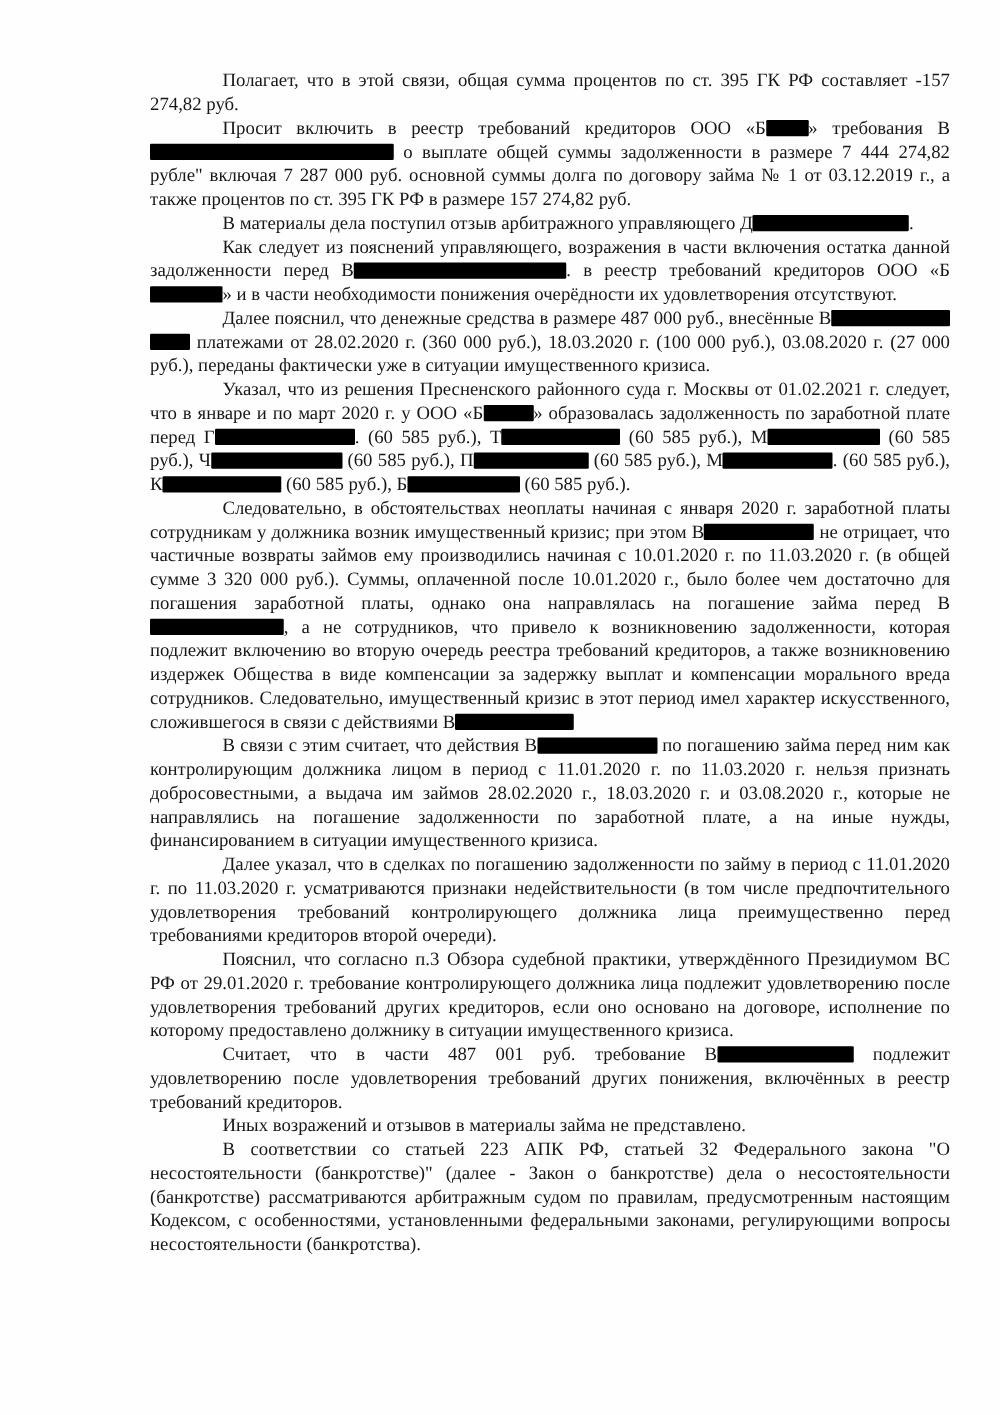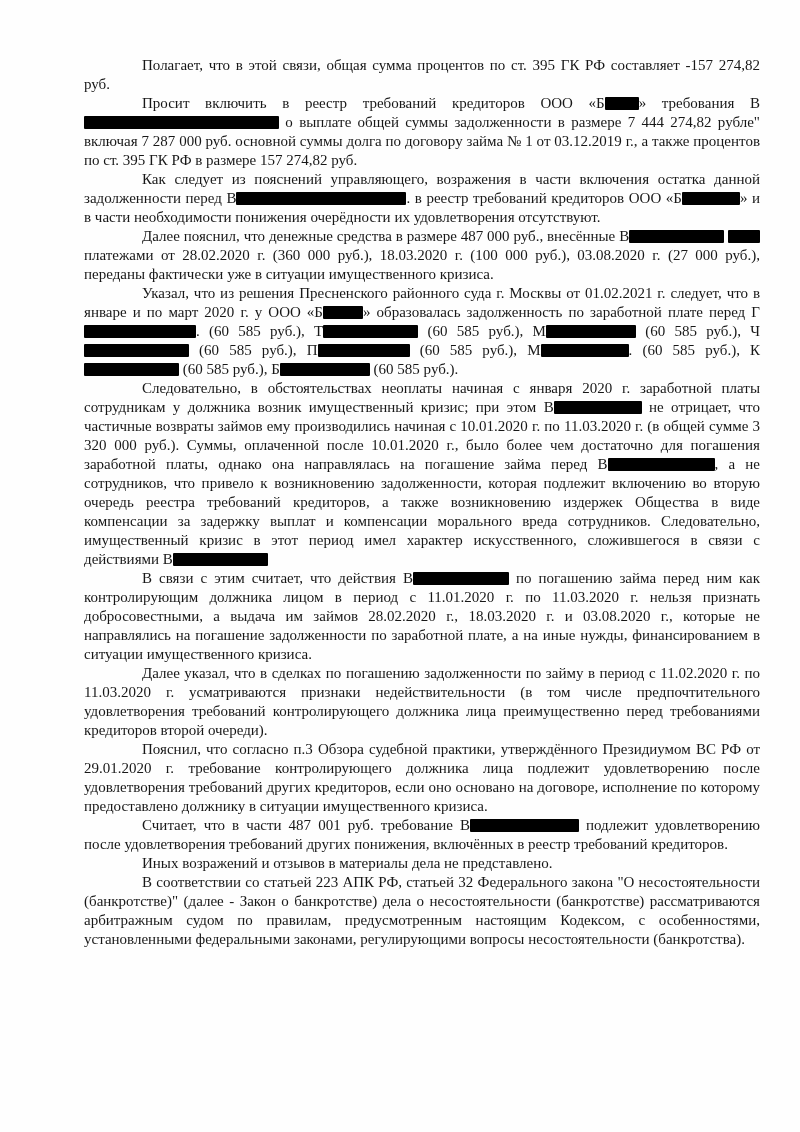--- a/index.html
+++ b/index.html
@@ -6,21 +6,21 @@
     margin: 0;
     padding: 0;
     background: #ffffff;
   }
   .page {
     position: relative;
     width: 800px;
     height: 1132px;
     box-sizing: border-box;
     background: #fefefe;
-    padding: 56px 40px 0 84px;
+    padding: 56px 40px 0 120px;
     font-family: "Liberation Serif", "DejaVu Serif", serif;
     font-size: 15px;
     line-height: 19px;
     color: #171717;
     overflow: hidden;
   }
   .para {
     margin: 0;
     text-align: justify;
     text-indent: 58px;
@@ -33,24 +33,25 @@
     border-radius: 1px;
   }
 </style>
 </head>
 <body>
 
 <div class="page">
   <div class="doc-body">
       <p class="para"><span>Полагает, что в этой связи, общая сумма процентов по ст. 395 ГК РФ составляет -157 274,82 руб.</span></p>
       <p class="para"><span>Просит включить в реестр требований кредиторов ООО «Б</span><span class="redact" style="width: 34px; background: rgb(0, 0, 0);"></span><span>» требования В</span><span class="redact" style="width: 195px; background: rgb(0, 0, 0);"></span><span> о выплате общей суммы задолженности в размере 7 444 274,82 рубле" включая 7 287 000 руб. основной суммы долга по договору займа № 1 от 03.12.2019 г., а также процентов по ст. 395 ГК РФ в размере 157 274,82 руб.</span></p>
+      <p class="para"><span>В материалы дела поступил отзыв арбитражного управляющего Д</span><span class="redact" style="width: 125px; background: rgb(0, 0, 0);"></span><span>.</span></p>
       <p class="para"><span>Как следует из пояснений управляющего, возражения в части включения остатка данной задолженности перед В</span><span class="redact" style="width: 170px; background: rgb(0, 0, 0);"></span><span>. в реестр требований кредиторов ООО «Б</span><span class="redact" style="width: 58px; background: rgb(0, 0, 0);"></span><span>» и в части необходимости понижения очерёдности их удовлетворения отсутствуют.</span></p>
       <p class="para"><span>Далее пояснил, что денежные средства в размере 487 000 руб., внесённые В</span><span class="redact" style="width: 95px; background: rgb(0, 0, 0);"></span><span> </span><span class="redact" style="width: 32px; background: rgb(0, 0, 0);"></span><span> платежами от 28.02.2020 г. (360 000 руб.), 18.03.2020 г. (100 000 руб.), 03.08.2020 г. (27 000 руб.), переданы фактически уже в ситуации имущественного кризиса.</span></p>
       <p class="para"><span>Указал, что из решения Пресненского районного суда г. Москвы от 01.02.2021 г. следует, что в январе и по март 2020 г. у ООО «Б</span><span class="redact" style="width: 40px; background: rgb(0, 0, 0);"></span><span>» образовалась задолженность по заработной плате перед Г</span><span class="redact" style="width: 112px; background: rgb(0, 0, 0);"></span><span>. (60 585 руб.), Т</span><span class="redact" style="width: 95px; background: rgb(0, 0, 0);"></span><span> (60 585 руб.), М</span><span class="redact" style="width: 90px; background: rgb(0, 0, 0);"></span><span> (60 585 руб.), Ч</span><span class="redact" style="width: 105px; background: rgb(0, 0, 0);"></span><span> (60 585 руб.), П</span><span class="redact" style="width: 92px; background: rgb(0, 0, 0);"></span><span> (60 585 руб.), М</span><span class="redact" style="width: 88px; background: rgb(0, 0, 0);"></span><span>. (60 585 руб.), К</span><span class="redact" style="width: 95px; background: rgb(0, 0, 0);"></span><span> (60 585 руб.), Б</span><span class="redact" style="width: 90px; background: rgb(0, 0, 0);"></span><span> (60 585 руб.).</span></p>
       <p class="para"><span>Следовательно, в обстоятельствах неоплаты начиная с января 2020 г. заработной платы сотрудникам у должника возник имущественный кризис; при этом В</span><span class="redact" style="width: 88px; background: rgb(0, 0, 0);"></span><span> не отрицает, что частичные возвраты займов ему производились начиная с 10.01.2020 г. по 11.03.2020 г. (в общей сумме 3 320 000 руб.). Суммы, оплаченной после 10.01.2020 г., было более чем достаточно для погашения заработной платы, однако она направлялась на погашение займа перед В</span><span class="redact" style="width: 107px; background: rgb(0, 0, 0);"></span><span>, а не сотрудников, что привело к возникновению задолженности, которая подлежит включению во вторую очередь реестра требований кредиторов, а также возникновению издержек Общества в виде компенсации за задержку выплат и компенсации морального вреда сотрудников. Следовательно, имущественный кризис в этот период имел характер искусственного, сложившегося в связи с действиями В</span><span class="redact" style="width: 95px; background: rgb(0, 0, 0);"></span></p>
       <p class="para"><span>В связи с этим считает, что действия В</span><span class="redact" style="width: 96px; background: rgb(0, 0, 0);"></span><span> по погашению займа перед ним как контролирующим должника лицом в период с 11.01.2020 г. по 11.03.2020 г. нельзя признать добросовестными, а выдача им займов 28.02.2020 г., 18.03.2020 г. и 03.08.2020 г., которые не направлялись на погашение задолженности по заработной плате, а на иные нужды, финансированием в ситуации имущественного кризиса.</span></p>
-      <p class="para"><span>Далее указал, что в сделках по погашению задолженности по займу в период с 11.02.2020 г. по 11.03.2020 г. усматриваются признаки недействительности (в том числе предпочтительного удовлетворения требований контролирующего должника лица преимущественно перед требованиями кредиторов второй очереди).</span></p>
+      <p class="para"><span>Далее указал, что в сделках по погашению задолженности по займу в период с 11.01.2020 г. по 11.03.2020 г. усматриваются признаки недействительности (в том числе предпочтительного удовлетворения требований контролирующего должника лица преимущественно перед требованиями кредиторов второй очереди).</span></p>
       <p class="para"><span>Пояснил, что согласно п.3 Обзора судебной практики, утверждённого Президиумом ВС РФ от 29.01.2020 г. требование контролирующего должника лица подлежит удовлетворению после удовлетворения требований других кредиторов, если оно основано на договоре, исполнение по которому предоставлено должнику в ситуации имущественного кризиса.</span></p>
       <p class="para"><span>Считает, что в части 487 001 руб. требование В</span><span class="redact" style="width: 109px; background: rgb(0, 0, 0);"></span><span> подлежит удовлетворению после удовлетворения требований других понижения, включённых в реестр требований кредиторов.</span></p>
-      <p class="para"><span>Иных возражений и отзывов в материалы дела не представлено.</span></p>
+      <p class="para"><span>Иных возражений и отзывов в материалы займа не представлено.</span></p>
       <p class="para"><span>В соответствии со статьей 223 АПК РФ, статьей 32 Федерального закона "О несостоятельности (банкротстве)" (далее - Закон о банкротстве) дела о несостоятельности (банкротстве) рассматриваются арбитражным судом по правилам, предусмотренным настоящим Кодексом, с особенностями, установленными федеральными законами, регулирующими вопросы несостоятельности (банкротства).</span></p>
     </div>
 </div>
 
 </body></html>

